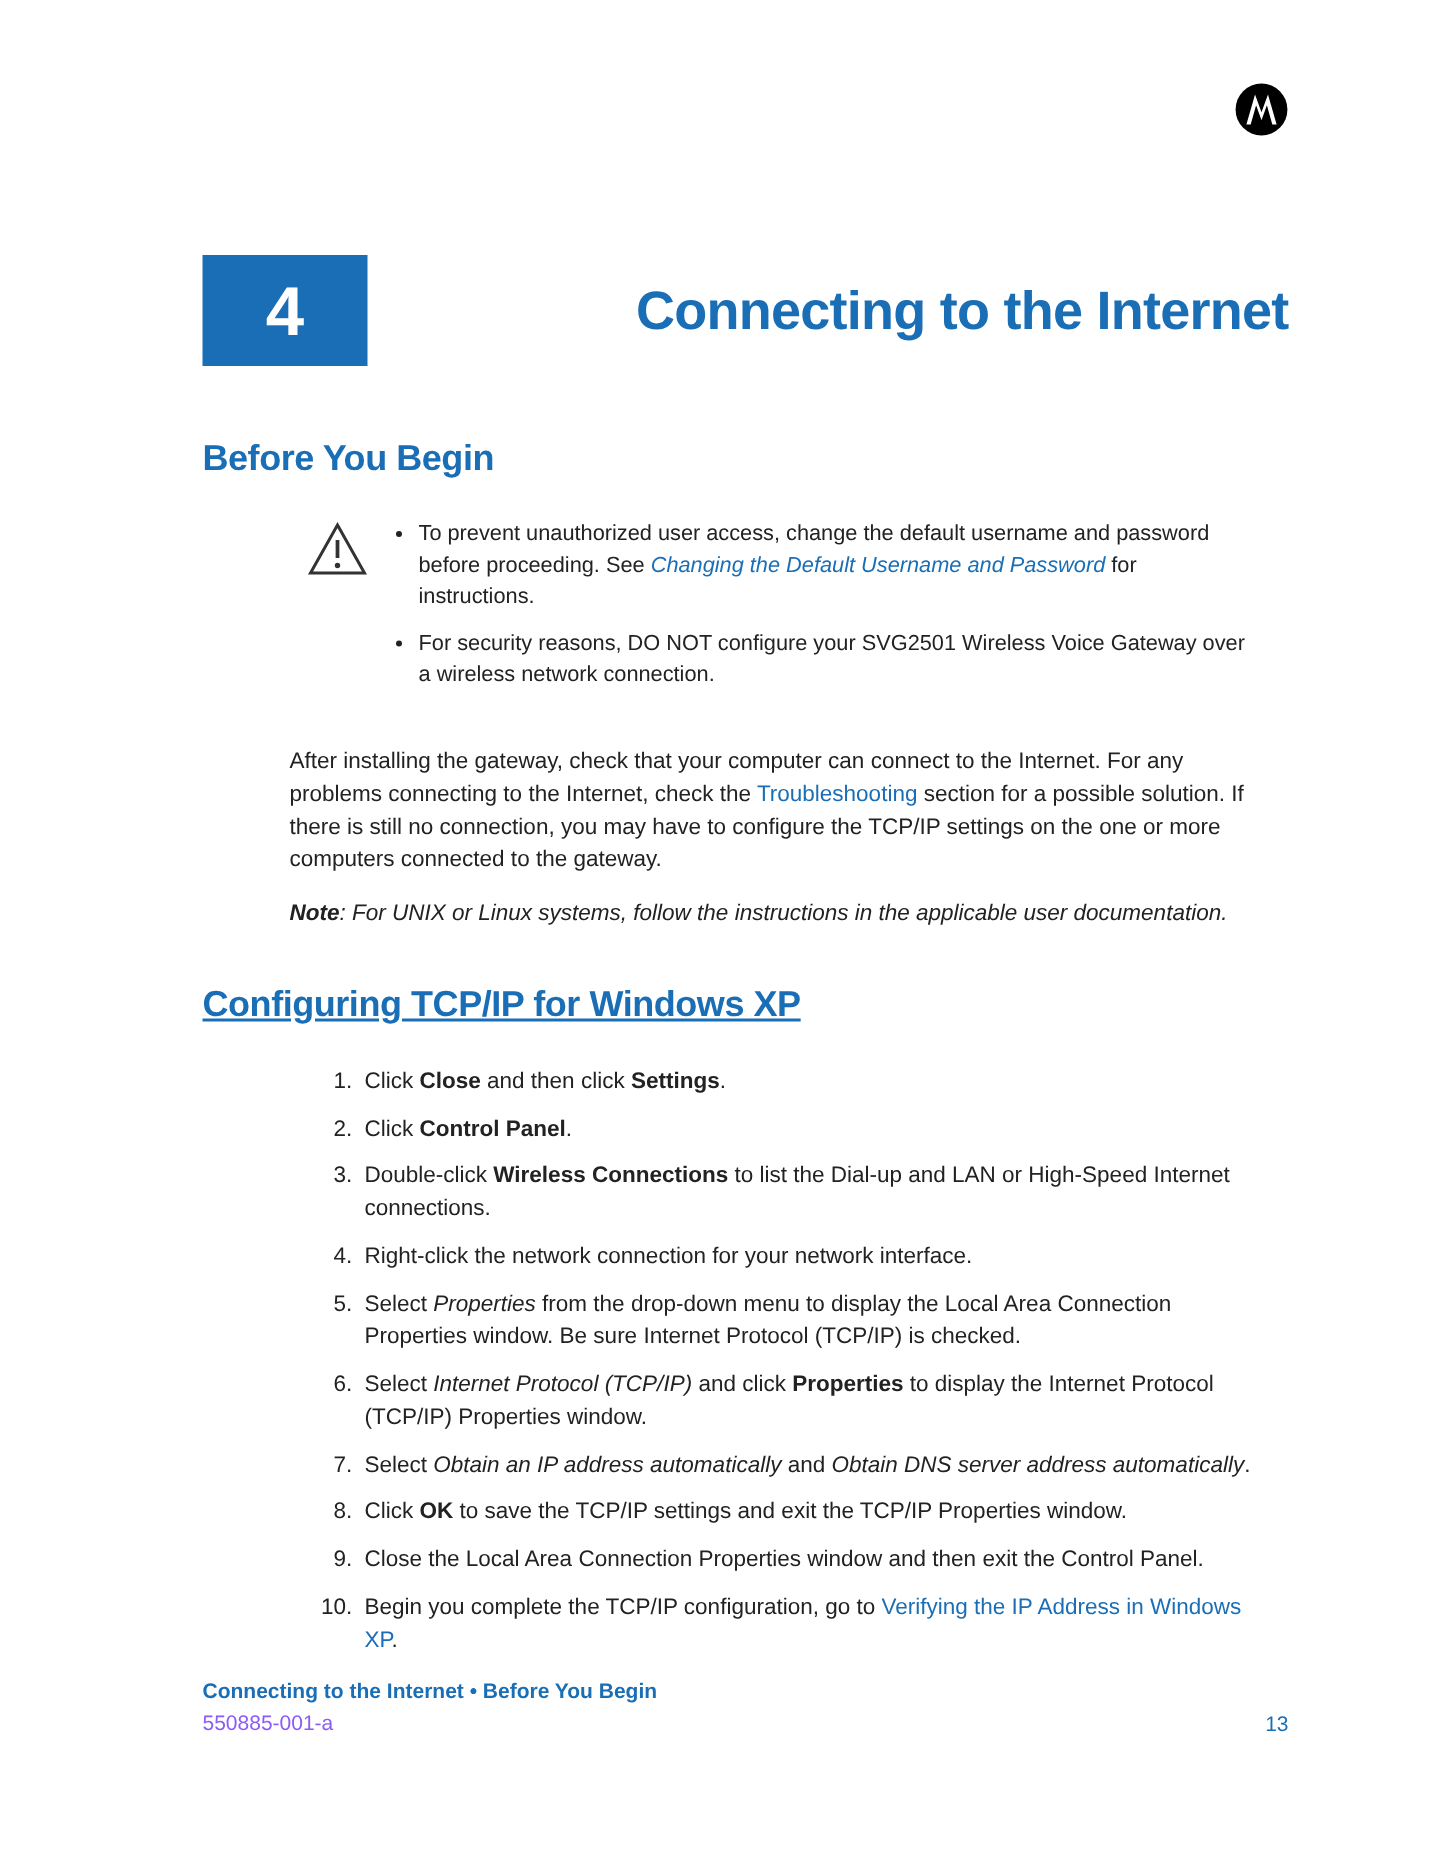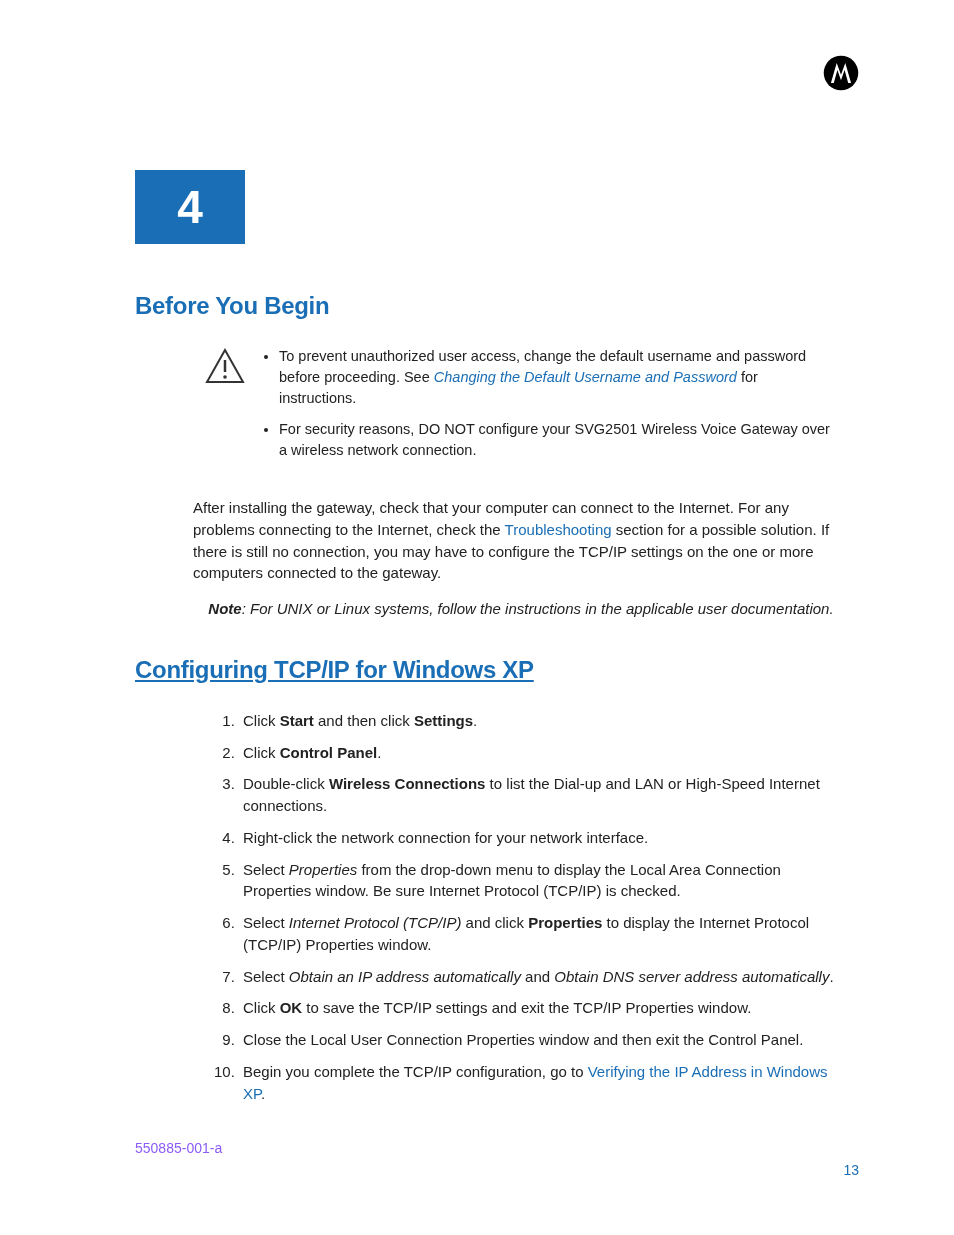--- a/index.html
+++ b/index.html
@@ -93,21 +93,20 @@
     line-height: 1.45;
     margin-bottom: 14px;
   }
   .note-para {
     margin-left: 98px;
     margin-right: 10px;
     font-size: 15px;
     line-height: 1.45;
     font-style: italic;
     margin-bottom: 14px;
-    text-align: center;
   }
   .note-label { font-weight: bold; }
   .steps {
     margin-left: 122px;
     margin-right: 10px;
     font-size: 15px;
     line-height: 1.45;
     padding-left: 22px;
   }
   .steps li { margin-bottom: 10px; padding-left: 4px; }
@@ -142,20 +141,21 @@
   <svg viewBox="0 0 100 100">
     <circle cx="50" cy="50" r="48" fill="#000"></circle>
     <path d="M 22 78 L 38 22 L 50 55 L 62 22 L 78 78 L 70 78 L 60 42 L 50 70 L 40 42 L 30 78 Z" fill="#fff"></path>
   </svg>
 </div>
 
 <div class="chapter-row">
   <div class="chapter-box">
     <span>4</span>
   </div>
+  <div class="chapter-title">Connecting to the Internet</div>
 </div>
 
 <div class="section-title">Before You Begin</div>
 
 <div class="warn-block">
   <div class="warn-icon">
     <svg viewBox="0 0 40 36">
       <path d="M 20 2 L 38 34 L 2 34 Z" fill="none" stroke="#333" stroke-width="2"></path>
       <line x1="20" y1="12" x2="20" y2="24" stroke="#333" stroke-width="2.5"></line>
       <circle cx="20" cy="29" r="1.8" fill="#333"></circle>
@@ -173,28 +173,29 @@
   <span>After installing the gateway, check that your computer can connect to the Internet. For any problems connecting to the Internet, check the </span><span class="link-plain">Troubleshooting</span><span> section for a possible solution. If there is still no connection, you may have to configure the TCP/IP settings on the one or more computers connected to the gateway.</span>
 </p>
 
 <p class="note-para">
   <span class="note-label">Note</span><span>: For UNIX or Linux systems, follow the instructions in the applicable user documentation.</span>
 </p>
 
 <div class="section-title mt">Configuring TCP/IP for Windows XP</div>
 
 <ol class="steps">
-  <li><span>Click </span><span class="bold">Start</span><span> and then click </span><span class="bold">Settings</span><span>.</span></li>
+  <li><span>Click </span><span class="bold">Close</span><span> and then click </span><span class="bold">Settings</span><span>.</span></li>
   <li><span>Click </span><span class="bold">Control Panel</span><span>.</span></li>
   <li><span>Double-click </span><span class="bold">Wireless Connections</span><span> to list the Dial-up and LAN or High-Speed Internet connections.</span></li>
   <li>Right-click the network connection for your network interface.</li>
   <li><span>Select </span><span class="italic">Properties</span><span> from the drop-down menu to display the Local Area Connection Properties window. Be sure Internet Protocol (TCP/IP) is checked.</span></li>
   <li><span>Select </span><span class="italic">Internet Protocol (TCP/IP)</span><span> and click </span><span class="bold">Properties</span><span> to display the Internet Protocol (TCP/IP) Properties window.</span></li>
   <li><span>Select </span><span class="italic">Obtain an IP address automatically</span><span> and </span><span class="italic">Obtain DNS server address automatically</span><span>.</span></li>
   <li><span>Click </span><span class="bold">OK</span><span> to save the TCP/IP settings and exit the TCP/IP Properties window.</span></li>
-  <li>Close the Local User Connection Properties window and then exit the Control Panel.</li>
+  <li>Close the Local Area Connection Properties window and then exit the Control Panel.</li>
   <li><span>Begin you complete the TCP/IP configuration, go to </span><span class="link-plain">Verifying the IP Address in Windows XP</span><span>.</span></li>
 </ol>
 
 <div class="footer">
+  <div class="footer-breadcrumb">Connecting to the Internet • Before You Begin</div>
   <div class="footer-page">13</div>
   <div class="footer-doc">550885-001-a</div>
 </div>
 
 </body></html>

